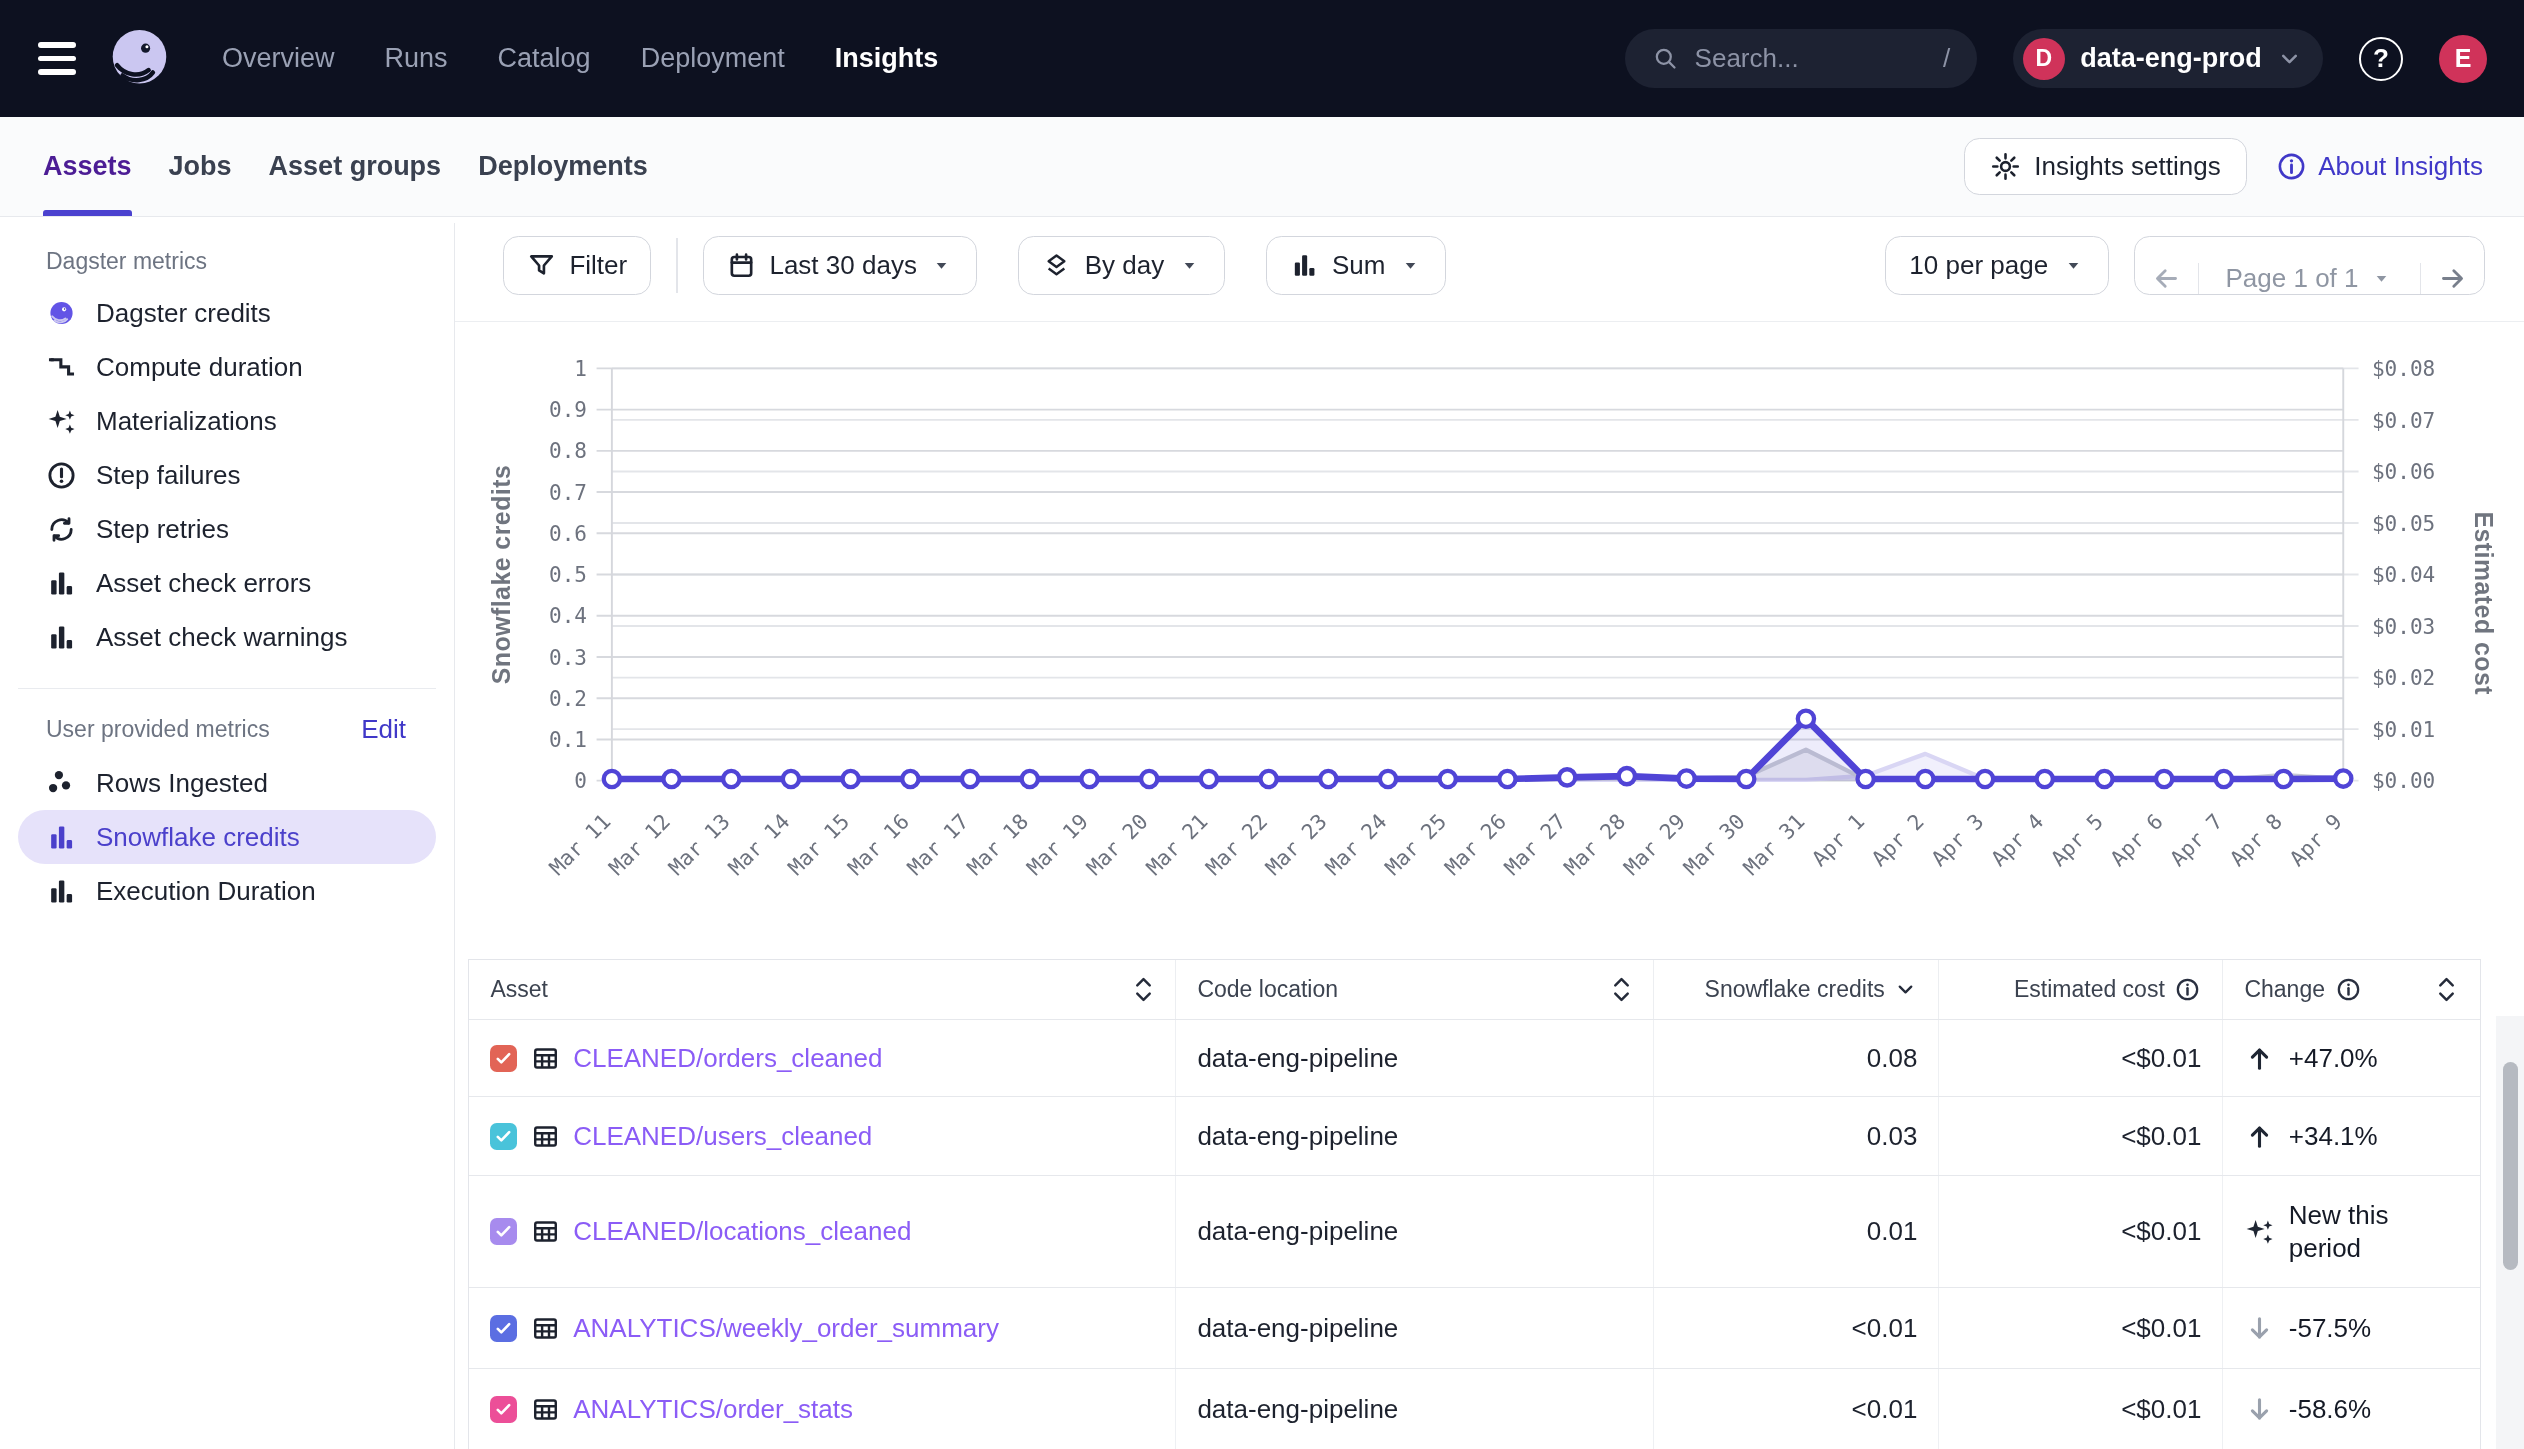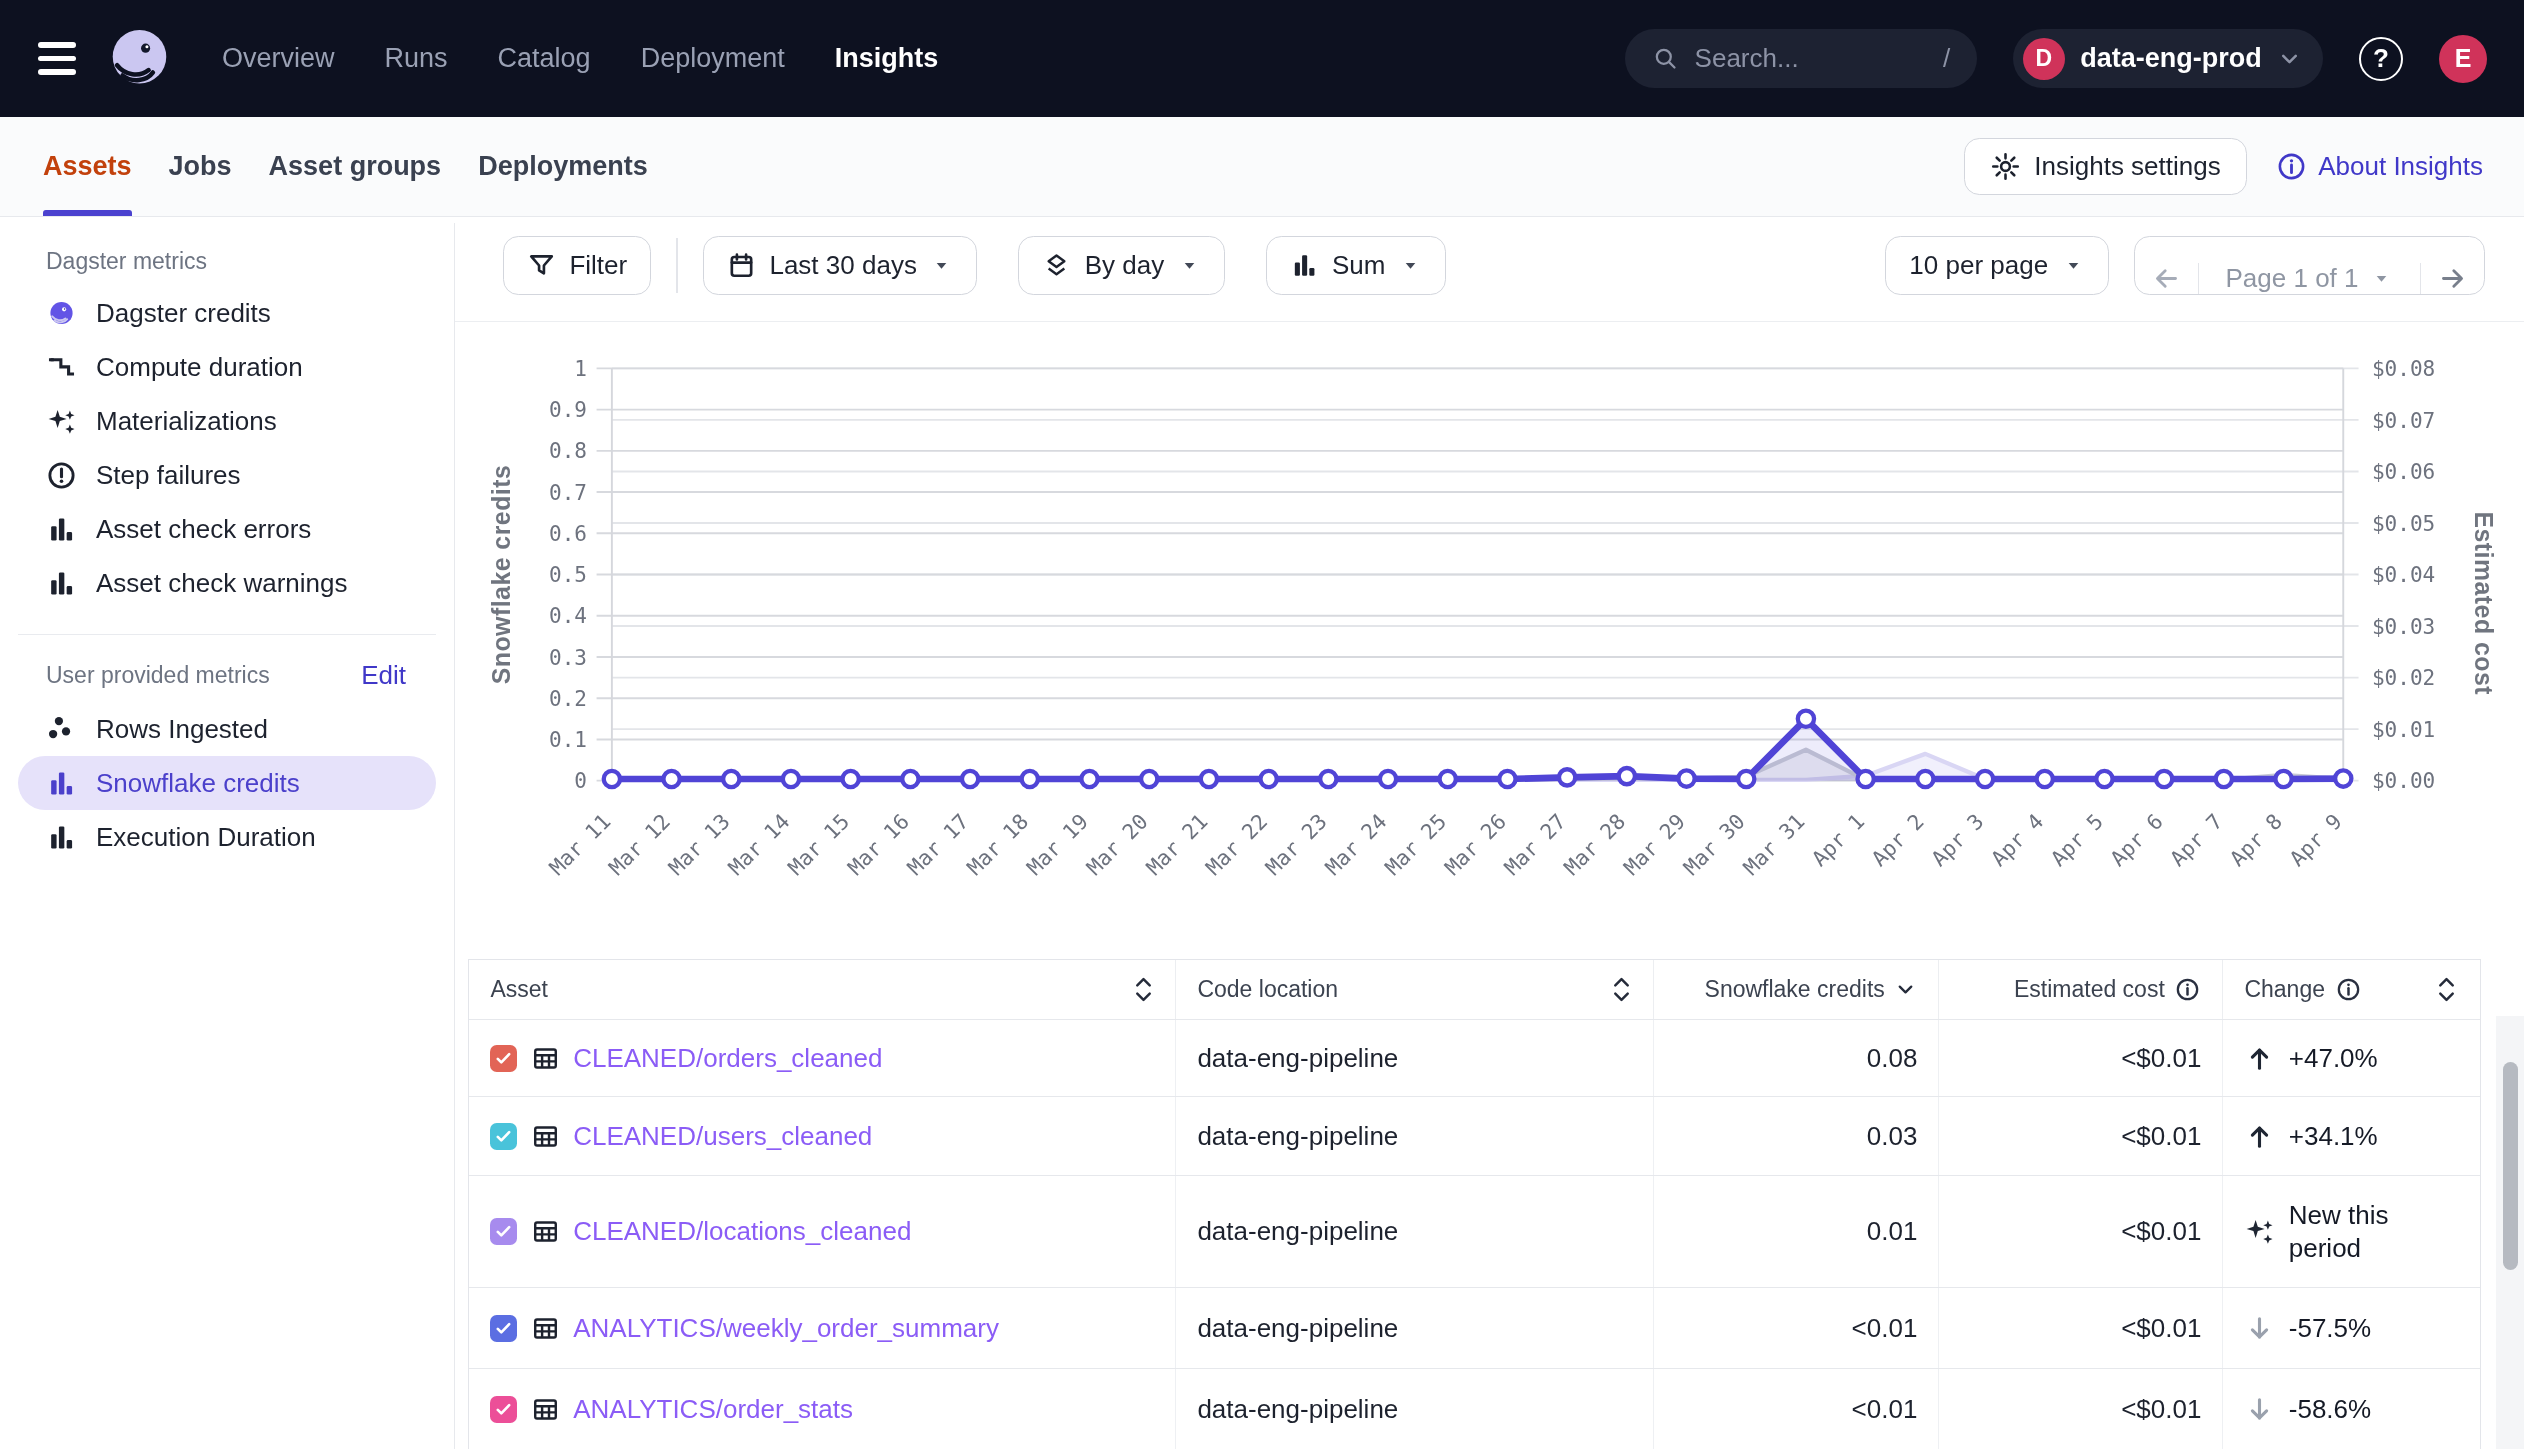--- a/index.html
+++ b/index.html
@@ -32,21 +32,21 @@
   .org-pill svg { width:25px; height:25px; }
   .help-icon { width:44px; height:44px; border:2.9px solid #fff; border-radius:50%;
     color:#fff; font-size:26px; font-weight:700; display:flex; align-items:center; justify-content:center; cursor:pointer; }
   .user-avatar { width:48px; height:48px; font-size:25px; cursor:pointer; }
 
   
   .tabbar { position:absolute; top:117px; left:0; right:0; height:100px; background:#fafbfc;
     border-bottom:1.9px solid #e7e9ed; display:flex; align-items:center; padding:0 42px 0 43px; }
   .tabs { display:flex; align-items:center; gap:37px; height:100%; }
   .tab { position:relative; height:100%; display:flex; align-items:center; font-size:27px; font-weight:600; color:#3a4150; cursor:pointer; }
-  .tab.active { color:#c2410c;justify-content:center; }
+  .tab.active { color:#4c1d95;justify-content:center; }
   .tab.active .tab-underline { position:absolute; left:0; right:0; bottom:0; height:5.7px; border-radius:2.9px 2.9px 0 0; background:#4b42cf; }
   .tabbar-right { margin-left:auto; display:flex; align-items:center; gap:29px; }
   .settings-btn { height:57px; border:1.9px solid #d3d6dd; border-radius:15.3px; background:#fff;
     display:flex; align-items:center; gap:13.4px; padding:0 25px; font-size:26px; font-weight:500; color:#1d222e; cursor:pointer; }
   .settings-btn svg { width:31px; height:31px; }
   .about-link { display:flex; align-items:center; gap:11.5px; color:#4038c8; font-size:26px; font-weight:500; cursor:pointer; }
   .about-link svg { width:31px; height:31px; }
 
   
   .sidebar { position:absolute; top:223px; left:0; width:455px; bottom:0; background:#fff;
@@ -235,20 +235,31 @@
         </div>
         <div class="side-item">
           <span class="icon">
             <svg viewBox="0 0 24 24">
               <circle cx="12" cy="12" r="9" fill="none" stroke="currentColor" stroke-width="2.2"></circle>
               <path d="M12 7v6" stroke="currentColor" stroke-width="2.4" stroke-linecap="round"></path>
               <circle cx="12" cy="16.4" r="1.4" fill="currentColor"></circle>
             </svg>
           </span>
           <span>Step failures</span>
+        </div>
+        <div class="side-item">
+          <span class="icon">
+            <svg viewBox="0 0 24 24">
+              <path d="M4.5 12a7.5 7.5 0 0 1 13-5.1" fill="none" stroke="currentColor" stroke-width="2.2" stroke-linecap="round"></path>
+              <path d="M17.8 3.6v3.6h-3.6" fill="none" stroke="currentColor" stroke-width="2.2" stroke-linecap="round" stroke-linejoin="round"></path>
+              <path d="M19.5 12a7.5 7.5 0 0 1-13 5.1" fill="none" stroke="currentColor" stroke-width="2.2" stroke-linecap="round"></path>
+              <path d="M6.2 20.4v-3.6h3.6" fill="none" stroke="currentColor" stroke-width="2.2" stroke-linecap="round" stroke-linejoin="round"></path>
+            </svg>
+          </span>
+          <span>Step retries</span>
         </div>
         <div class="side-item">
           <span class="icon">
             <svg viewBox="0 0 24 24" fill="currentColor">
               <rect x="4" y="9.5" width="4.2" height="11" rx="1"></rect>
               <rect x="10" y="3.5" width="4.2" height="17" rx="1"></rect>
               <rect x="16" y="14" width="4.2" height="6.5" rx="1"></rect>
             </svg>
           </span>
           <span>Asset check errors</span>

